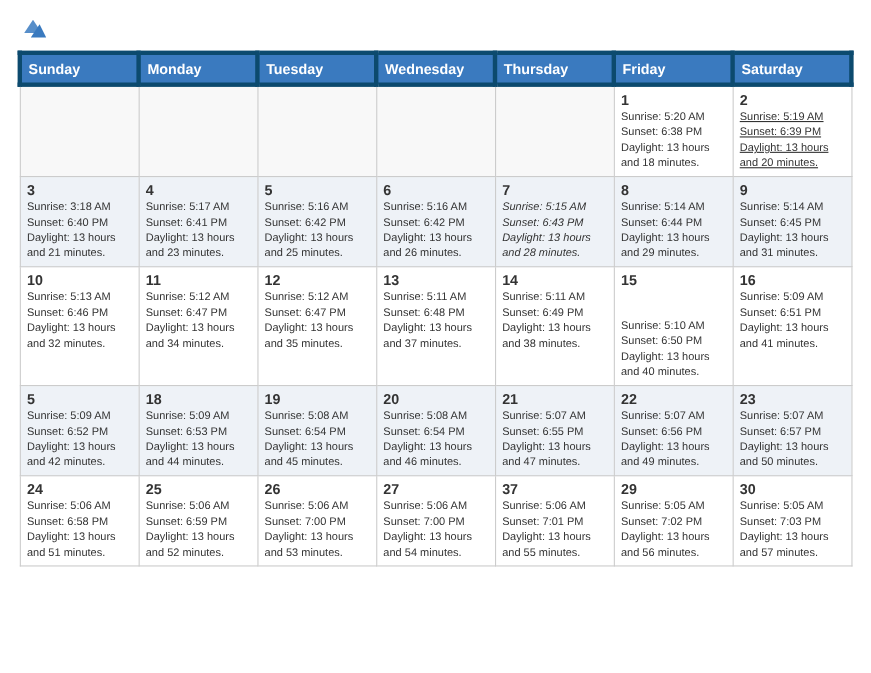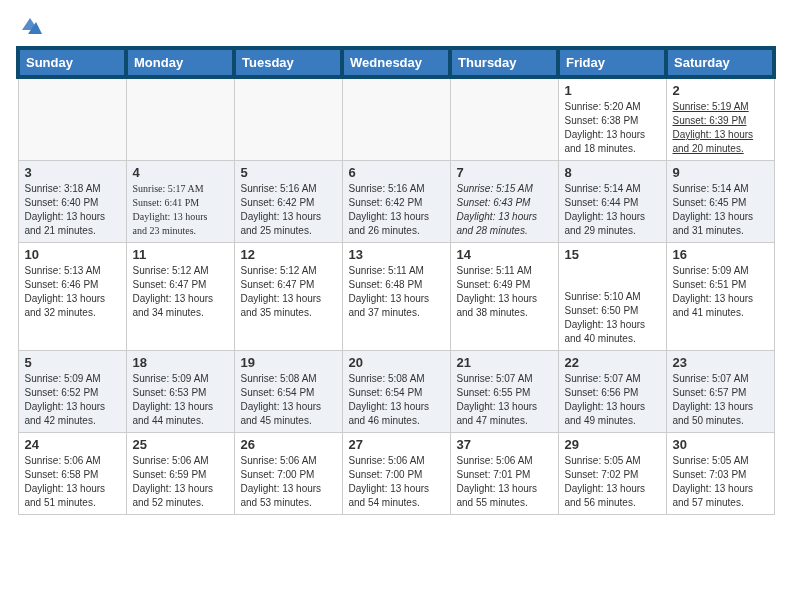--- a/index.html
+++ b/index.html
@@ -157,21 +157,21 @@
       <tr>
         <td>
           <span class="day-num">3</span>
           <div class="day-info" style="white-space: pre-line;">Sunrise: 3:18 AM
 Sunset: 6:40 PM
 Daylight: 13 hours
 and 21 minutes.</div>
         </td>
         <td>
           <span class="day-num">4</span>
-          <div class="day-info" style="white-space: pre-line; font-family: Liberation Serif, serif;">Sunrise: 5:17 AM
+          <div class="day-info" style="white-space: pre-line;">Sunrise: 5:17 AM
 Sunset: 6:41 PM
 Daylight: 13 hours
 and 23 minutes.</div>
         </td>
         <td>
           <span class="day-num">5</span>
           <div class="day-info" style="white-space: pre-line;">Sunrise: 5:16 AM
 Sunset: 6:42 PM
 Daylight: 13 hours
 and 25 minutes.</div>

